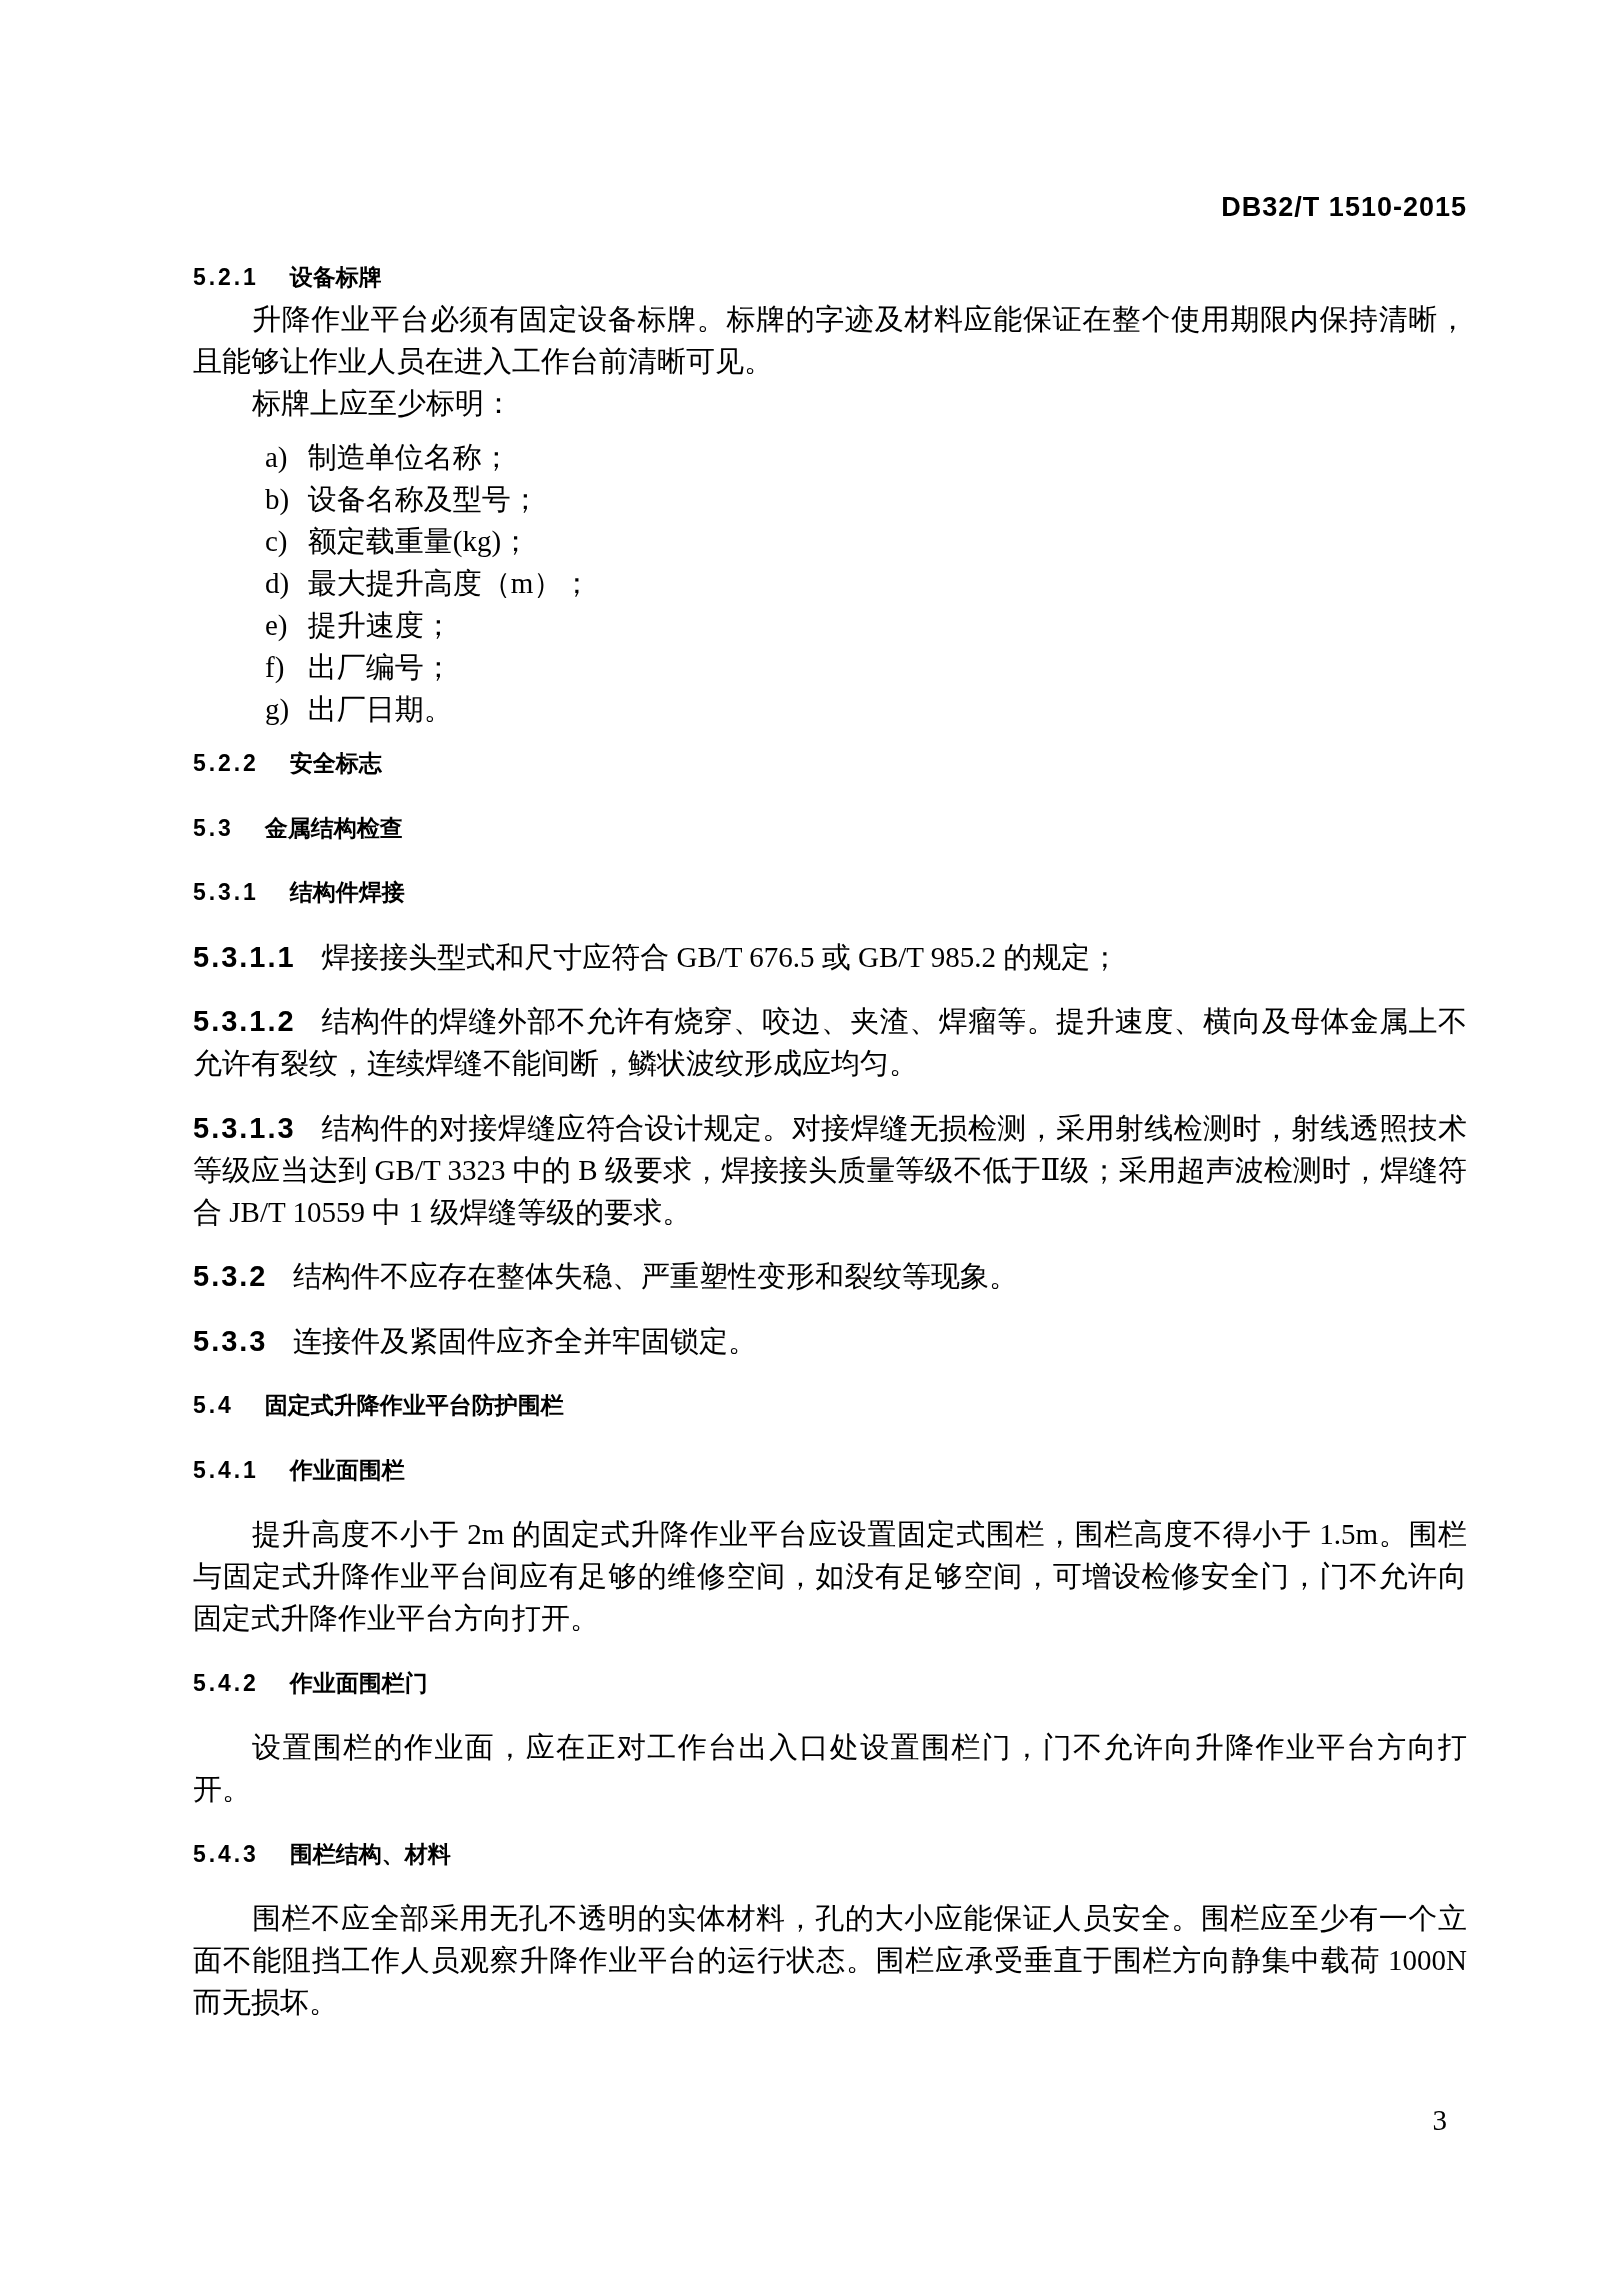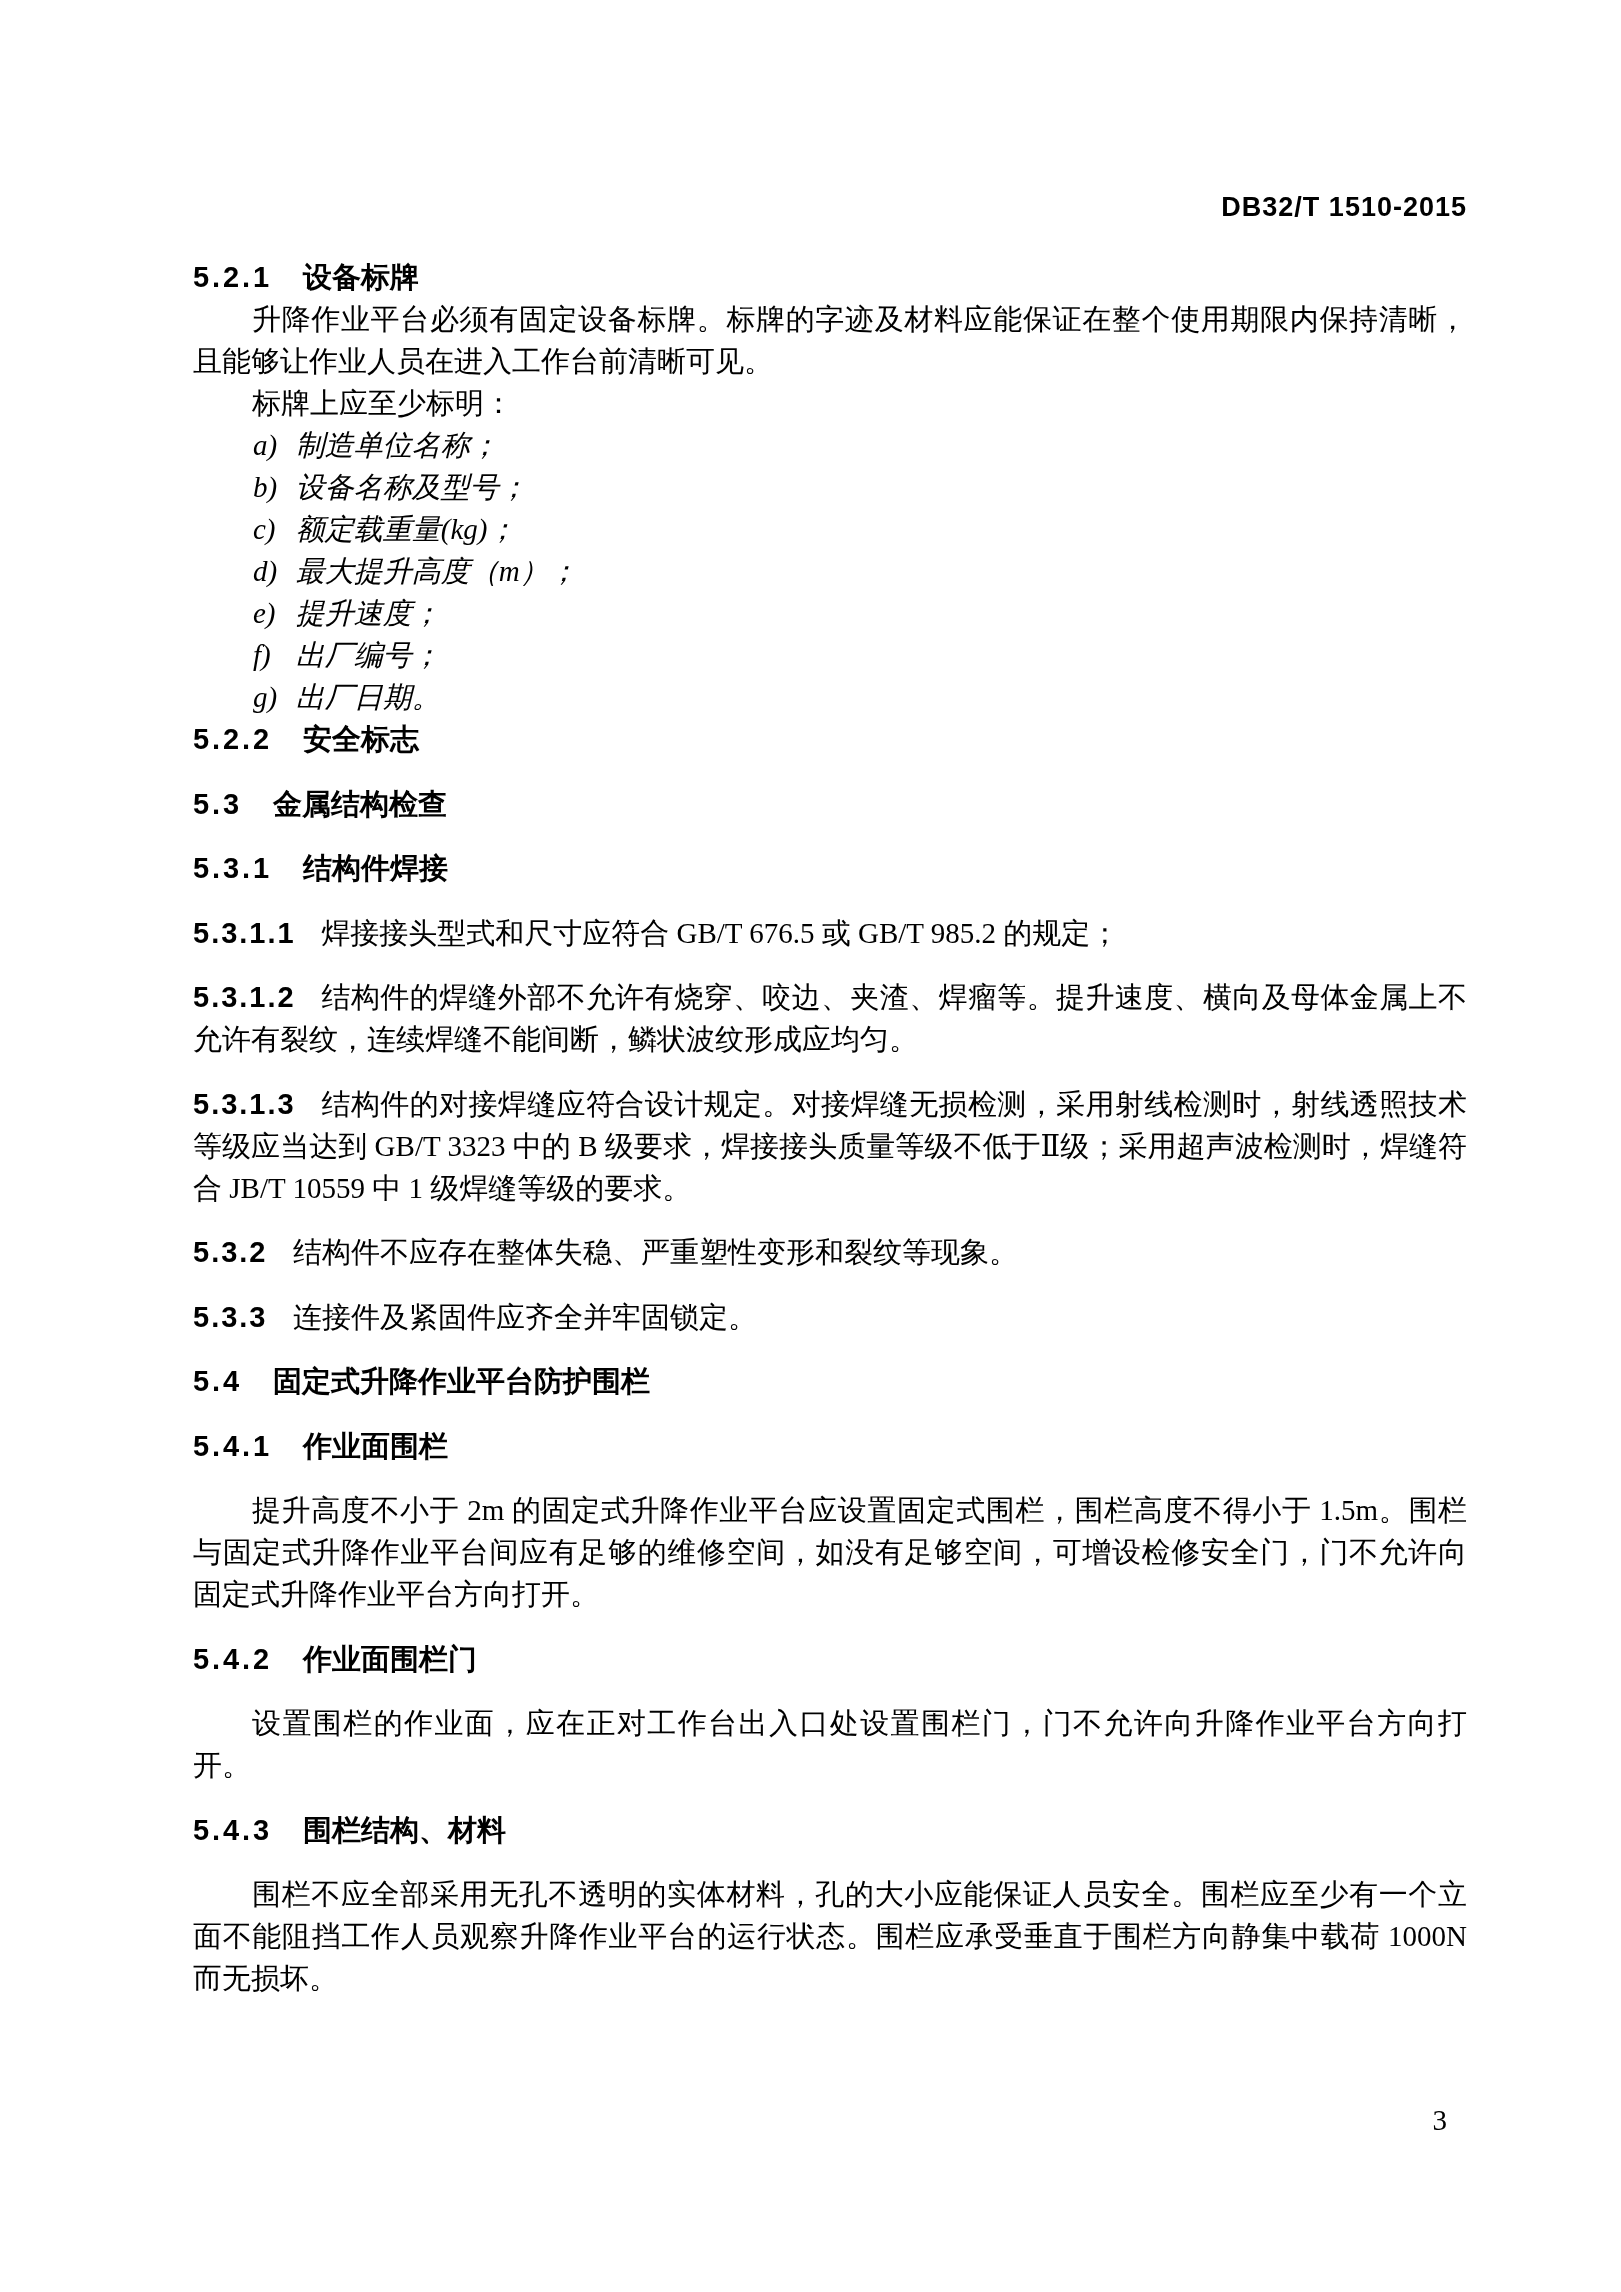--- a/index.html
+++ b/index.html
@@ -27,30 +27,30 @@
     left: 193px;
     top: 256px;
     width: 1274px;
     font-size: 29px;
     line-height: 42px;
     text-align: justify;
   }
   .hd {
     font-family: "Liberation Sans", "DejaVu Sans", sans-serif;
     font-weight: bold;
-    font-size: 29px;
+    font-size: 23px;
     line-height: 42px;
     margin: 0;
     text-align: left;
     white-space: nowrap;
   }
   .hd .num { letter-spacing: 2.9px; margin-right: 31px; }
   .para { margin: 0; }
   .indent { text-indent: 59px; }
-  .list { padding-left: 60px; margin: 0; font-style: italic; }
+  .list { padding-left: 60px; margin: 12px; }
   .li { line-height: 42px; }
   .li-label { display: inline-block; min-width: 31px; margin-right: 11.8px; }
   .clause { margin: 0; }
   .clause .num {
     font-family: "Liberation Sans", "DejaVu Sans", sans-serif;
     font-weight: bold;
     letter-spacing: 2px;
     margin-right: 25.5px;
     margin-top: 8px;
   }

